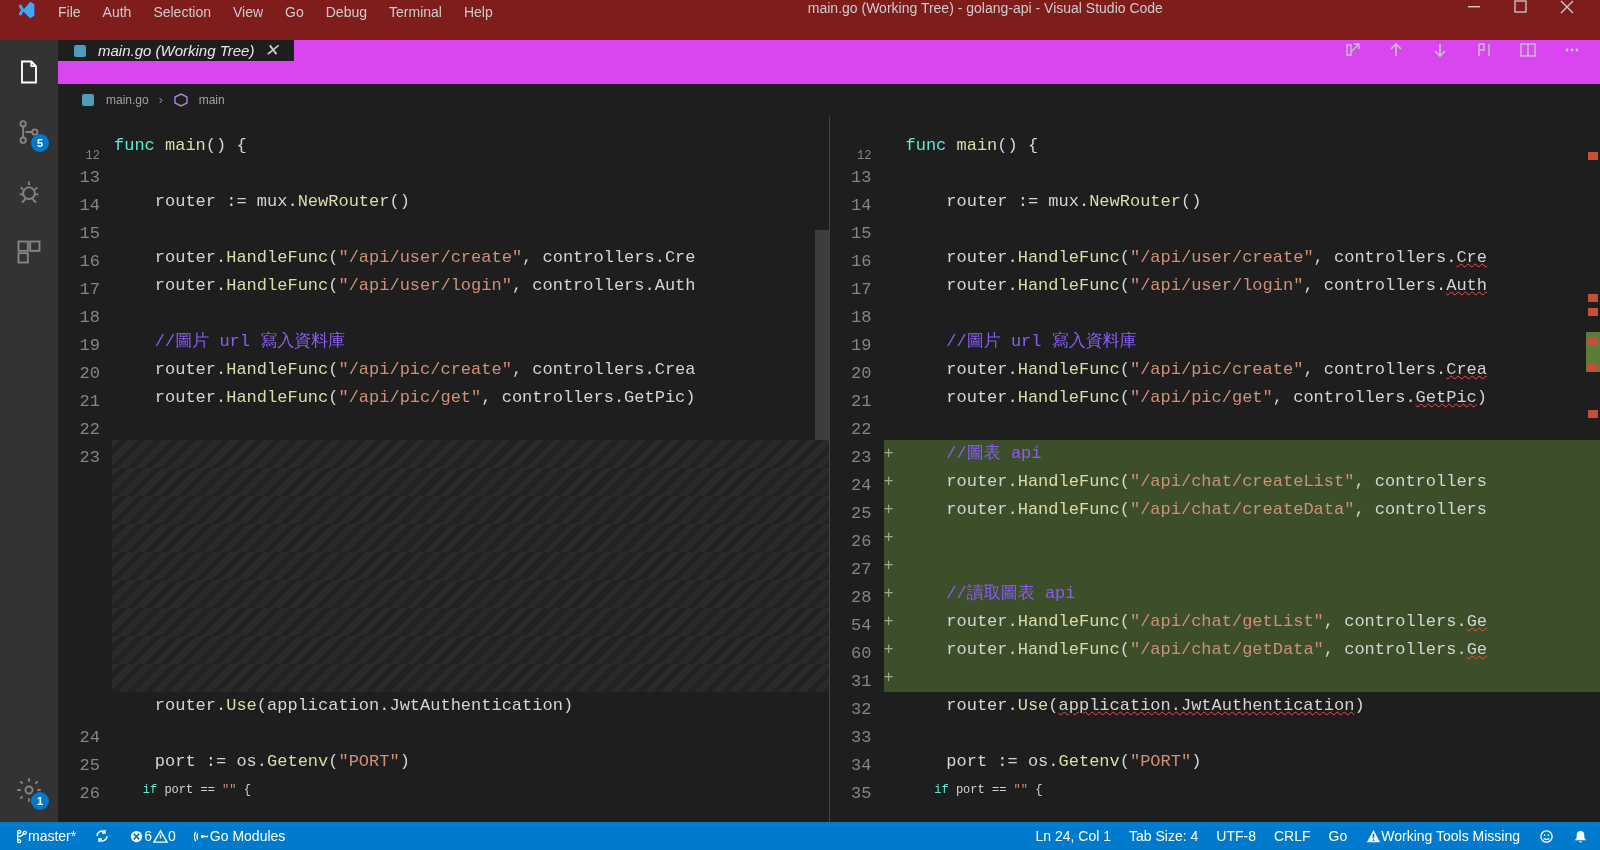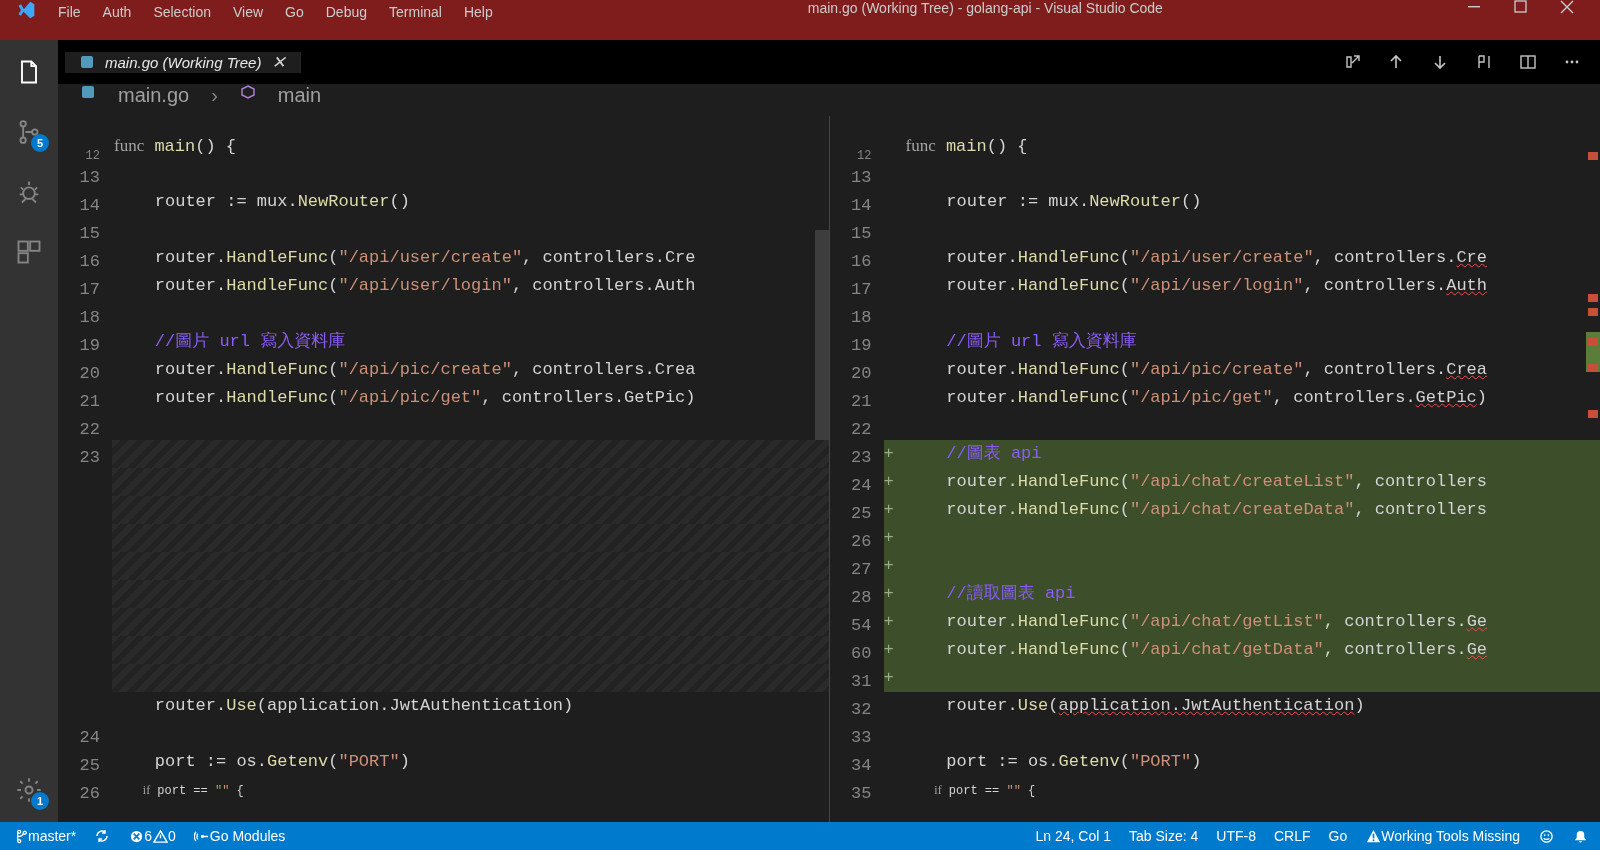--- a/index.html
+++ b/index.html
@@ -41,41 +41,41 @@
   background: #007acc; color: #fff; font-size: 11px;
   width: 18px; height: 18px; border-radius: 9px;
   display: flex; align-items: center; justify-content: center;
   font-weight: 600;
 }
 .act-spacer { flex: 1; }
 
 .editor-col { flex: 1; display: flex; flex-direction: column; min-width: 0; background: #1e1e1e; }
 
 .tabbar {
-  height: 44px; background: #000000;
-  display: flex; align-items: center; padding-left: 7px;
+  height: 44px; background: #d946ef;
+  display: flex; align-items: flex-start;
 }
 .tab {
   display: flex; align-items: center; gap: 10px;
   padding: 0 14px; background: #1e1e1e;
   border-right: 1px solid #252526;
   font-style: italic; font-size: 15px; color: #e8e8e8;
   max-width: 320px;
 }
 .file-icon-go { color: #519aba; }
 .tab-close { color: #ccc; font-size: 17px; }
 .tabbar-spacer { flex: 1; }
 .tabbar-actions { display: flex; align-items: center; gap: 24px; padding: 0 18px; color: #c5c5c5; }
 .tabbar-actions .ico { width: 20px; height: 20px; display: inline-flex; align-items: center; justify-content: center; }
 
 .breadcrumb {
   height: 32px; background: #1e1e1e;
-  display: flex; 
-  padding: 0 22px; gap: 22px;
-  color: #a0a0a0; font-size: 20px;
+  display: flex; align-items: center;
+  padding: 0 22px; gap: 10px;
+  color: #a0a0a0; font-size: 12px;
   border-bottom: 1px solid #1e1e1e;
 }
 .breadcrumb .chev { color: #888; }
 .bc-icon { width: 16px; height: 16px; }
 
 .diff { flex: 1; display: flex; min-height: 0; position: relative; }
 .pane { flex: 1; min-width: 0; display: flex; font-family: Consolas, "Courier New", monospace; font-size: 17px; line-height: 28px; overflow: hidden; position: relative; }
 .pane + .pane { border-left: 1px solid #444; }
 .gutter { width: 54px; text-align: right; color: #858585; padding-right: 12px; flex-shrink: 0; }
 .gutter .ln { height: 28px; }
@@ -89,21 +89,21 @@
 .hatched {
   background: repeating-linear-gradient(135deg, #2a2a2a 0, #2a2a2a 6px, #222 6px, #222 12px);
 }
 .added { background: rgba(88,122,54,0.52); }
 .decor-right { position: absolute; top: 0; right: 0; width: 16px; height: 100%; }
 .decor-right .m { position: absolute; right: 2px; width: 10px; height: 8px; }
 .m.red { background: #c74e39; }
 .m.green { background: #5a7d3a; }
 .scrolltrack { position: absolute; top: 114px; right: 0; width: 14px; height: 210px; background: rgba(121,121,121,0.35); }
 
-.kw { color: #a3a3a3; font-family: Liberation Serif, serif; }
+.kw { color: #5eead4; }
 .fn { color: #dcdcaa; }
 .str { color: #ce9178; }
 .cmt { color: #8b5cf6; }
 .err { text-decoration: underline wavy #f14c4c; text-decoration-thickness: 1px; }
 
 .statusbar {
   height: 28px; background: #007acc;
   display: flex; align-items: center;
   padding: 0 12px; gap: 18px;
   color: #fff; font-size: 14px;

